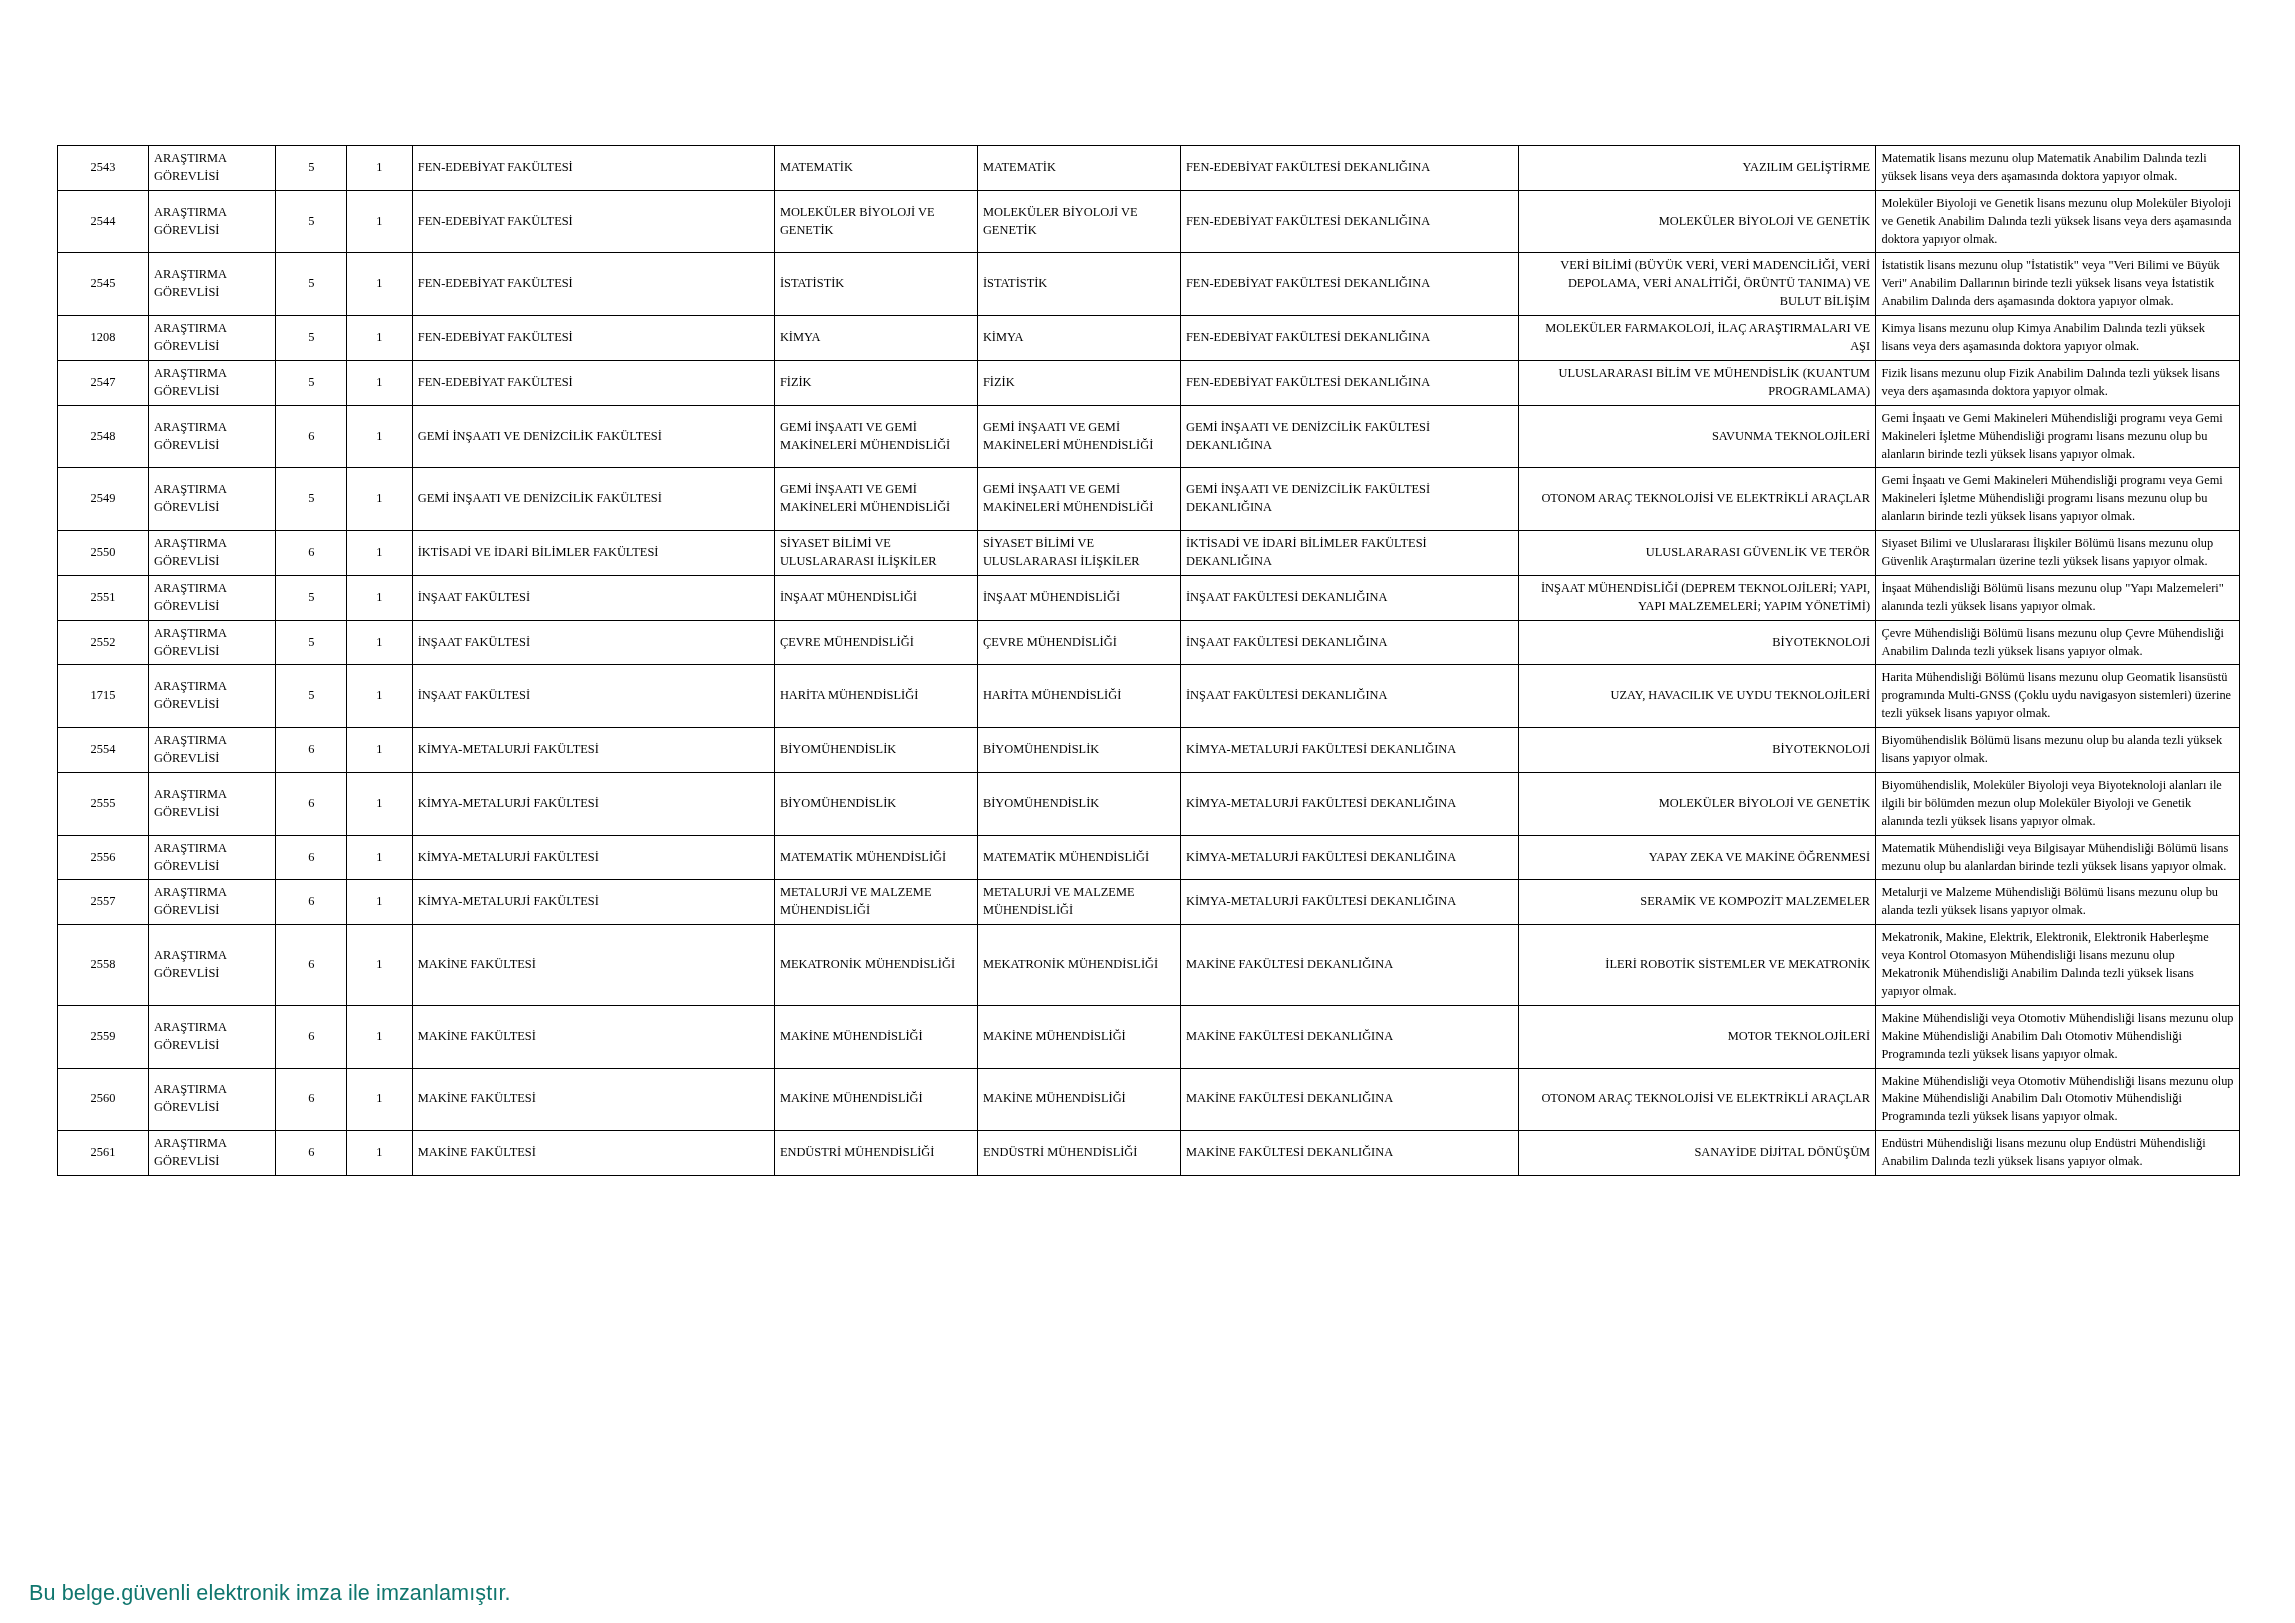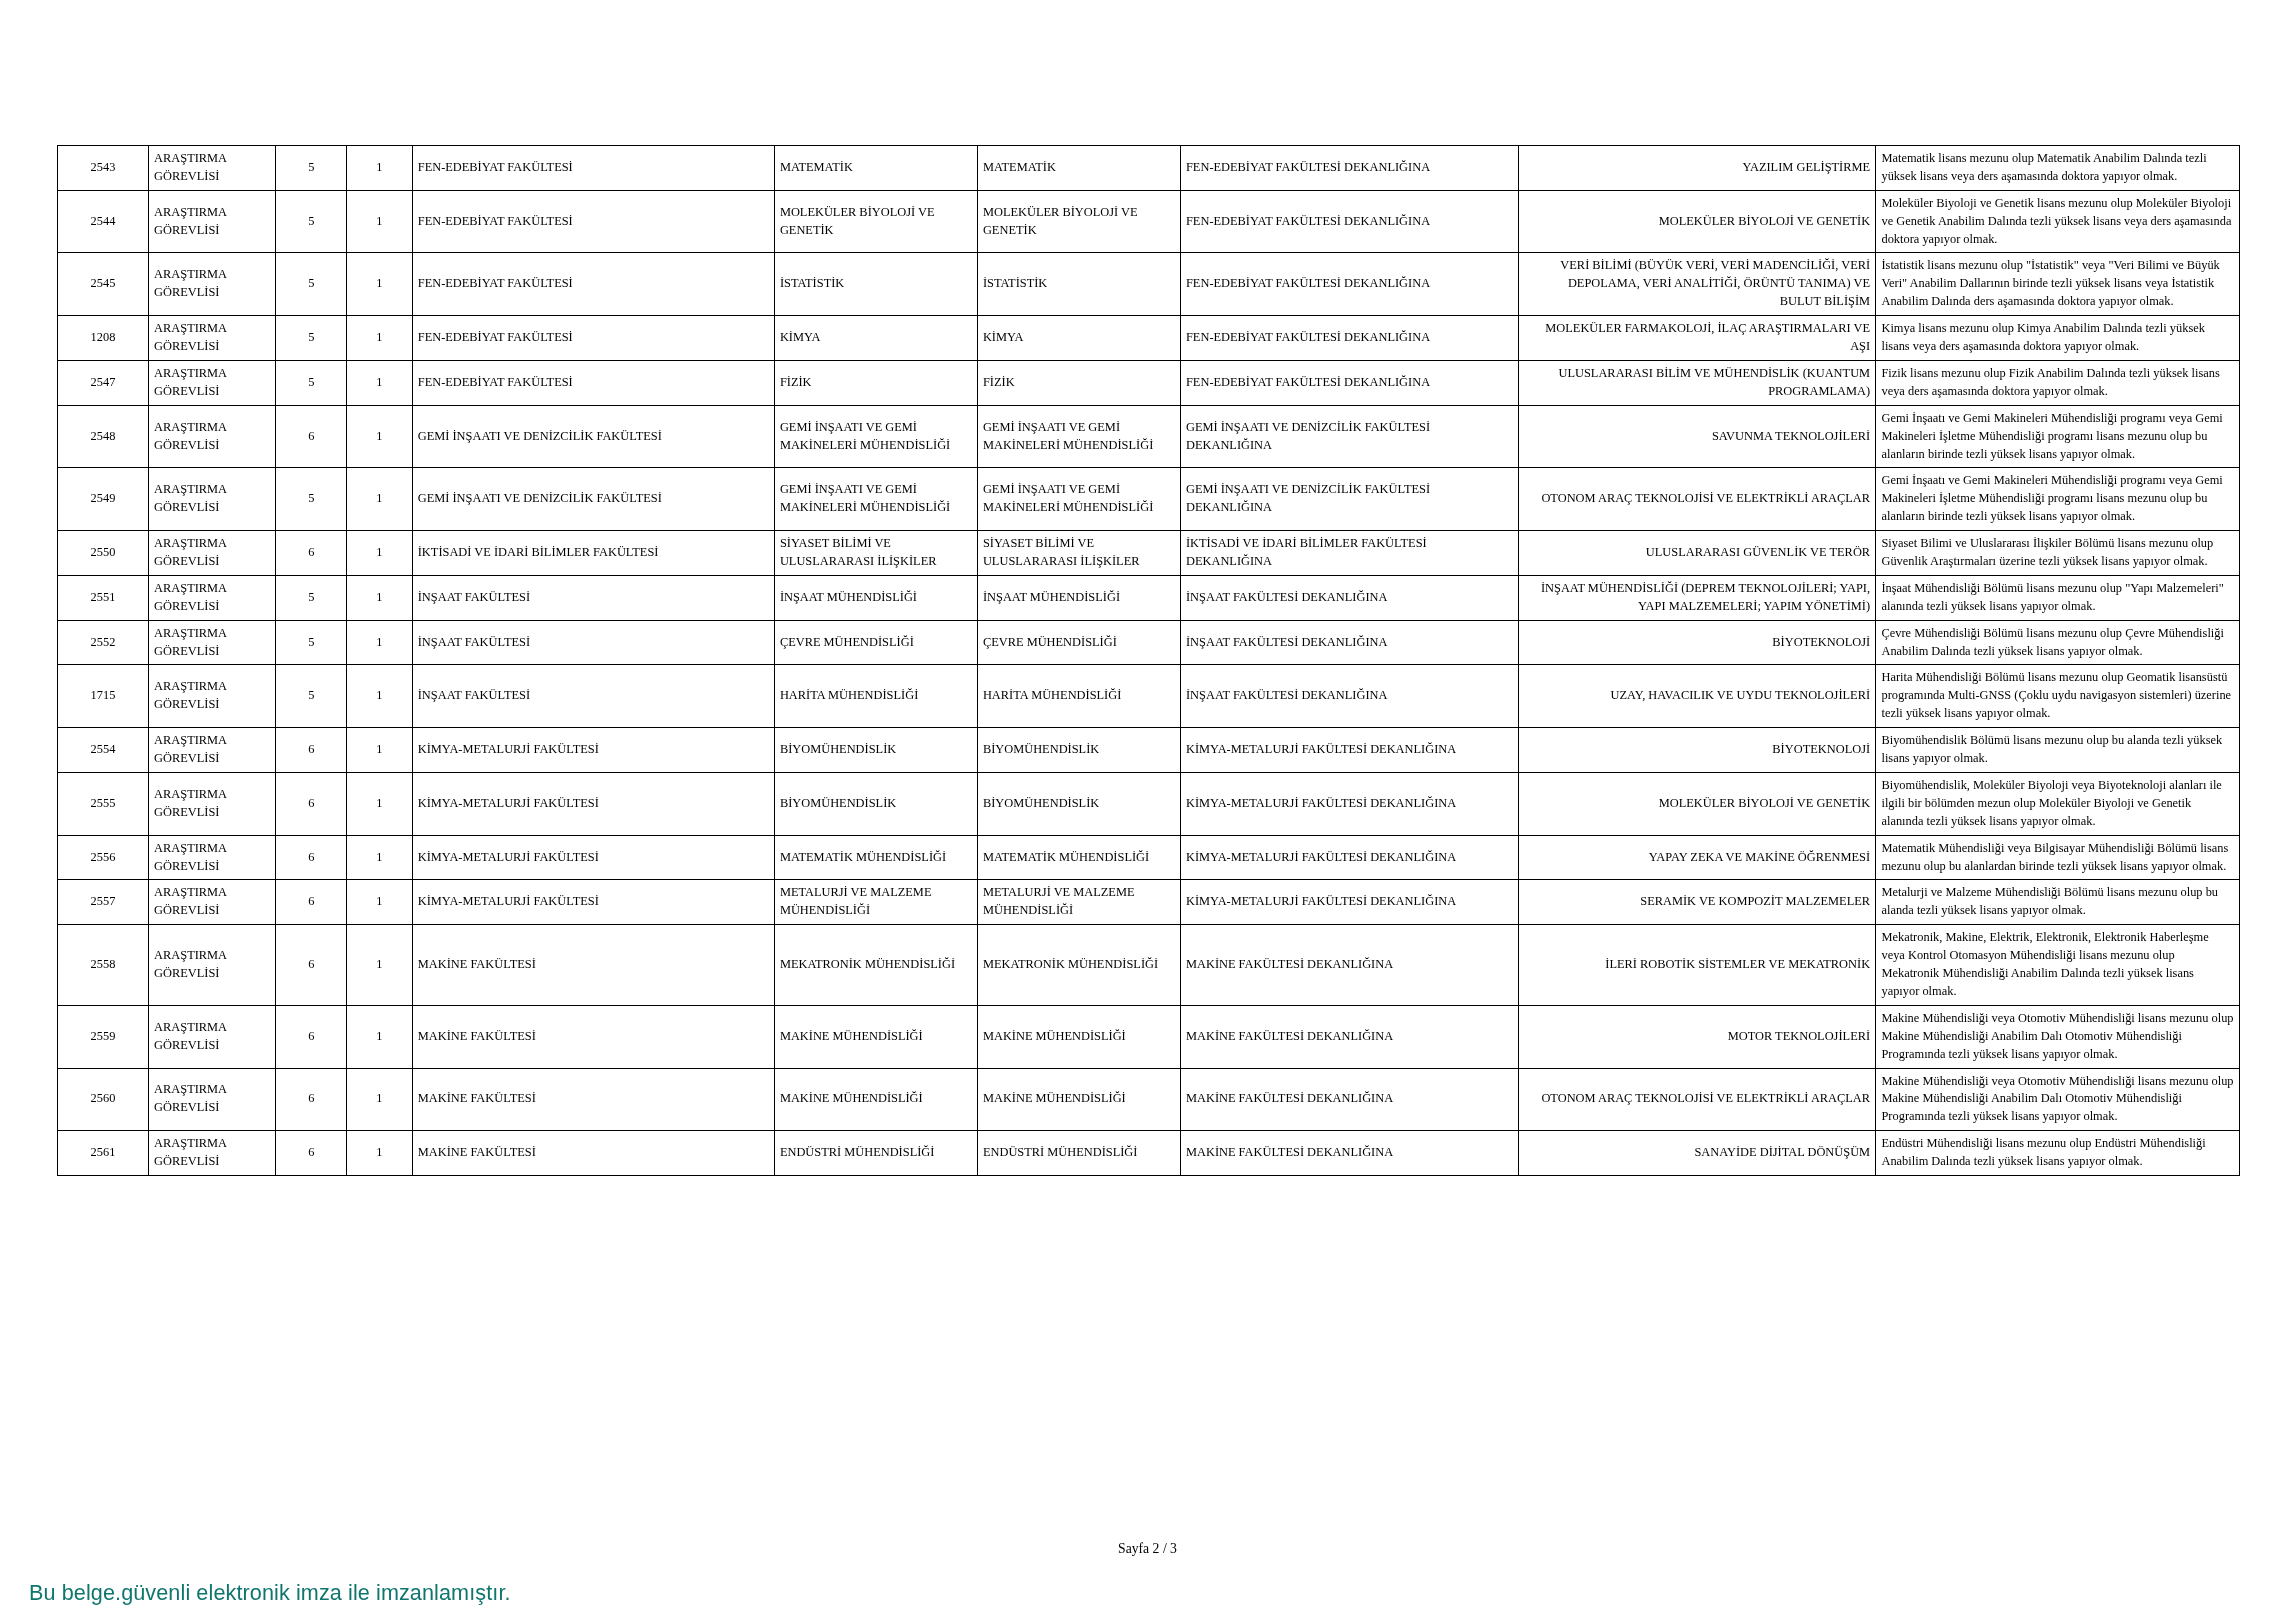--- a/index.html
+++ b/index.html
@@ -330,17 +330,16 @@
           <td class="faculty">MAKİNE FAKÜLTESİ</td>
           <td class="dept">ENDÜSTRİ MÜHENDİSLİĞİ</td>
           <td class="program">ENDÜSTRİ MÜHENDİSLİĞİ</td>
           <td class="dean">MAKİNE FAKÜLTESİ DEKANLIĞINA</td>
           <td class="field">SANAYİDE DİJİTAL DÖNÜŞÜM</td>
           <td class="expl">Endüstri Mühendisliği lisans mezunu olup Endüstri  Mühendisliği Anabilim Dalında  tezli yüksek lisans yapıyor olmak.</td>
         </tr>
       </tbody>
   </table>
 
-  <div class="page-footer">Sayfa 2 / 3</div>
   <div class="esign-note">Bu belge.güvenli elektronik imza ile imzanlamıştır.</div>
 
 </div>
 
 
 </body></html>

